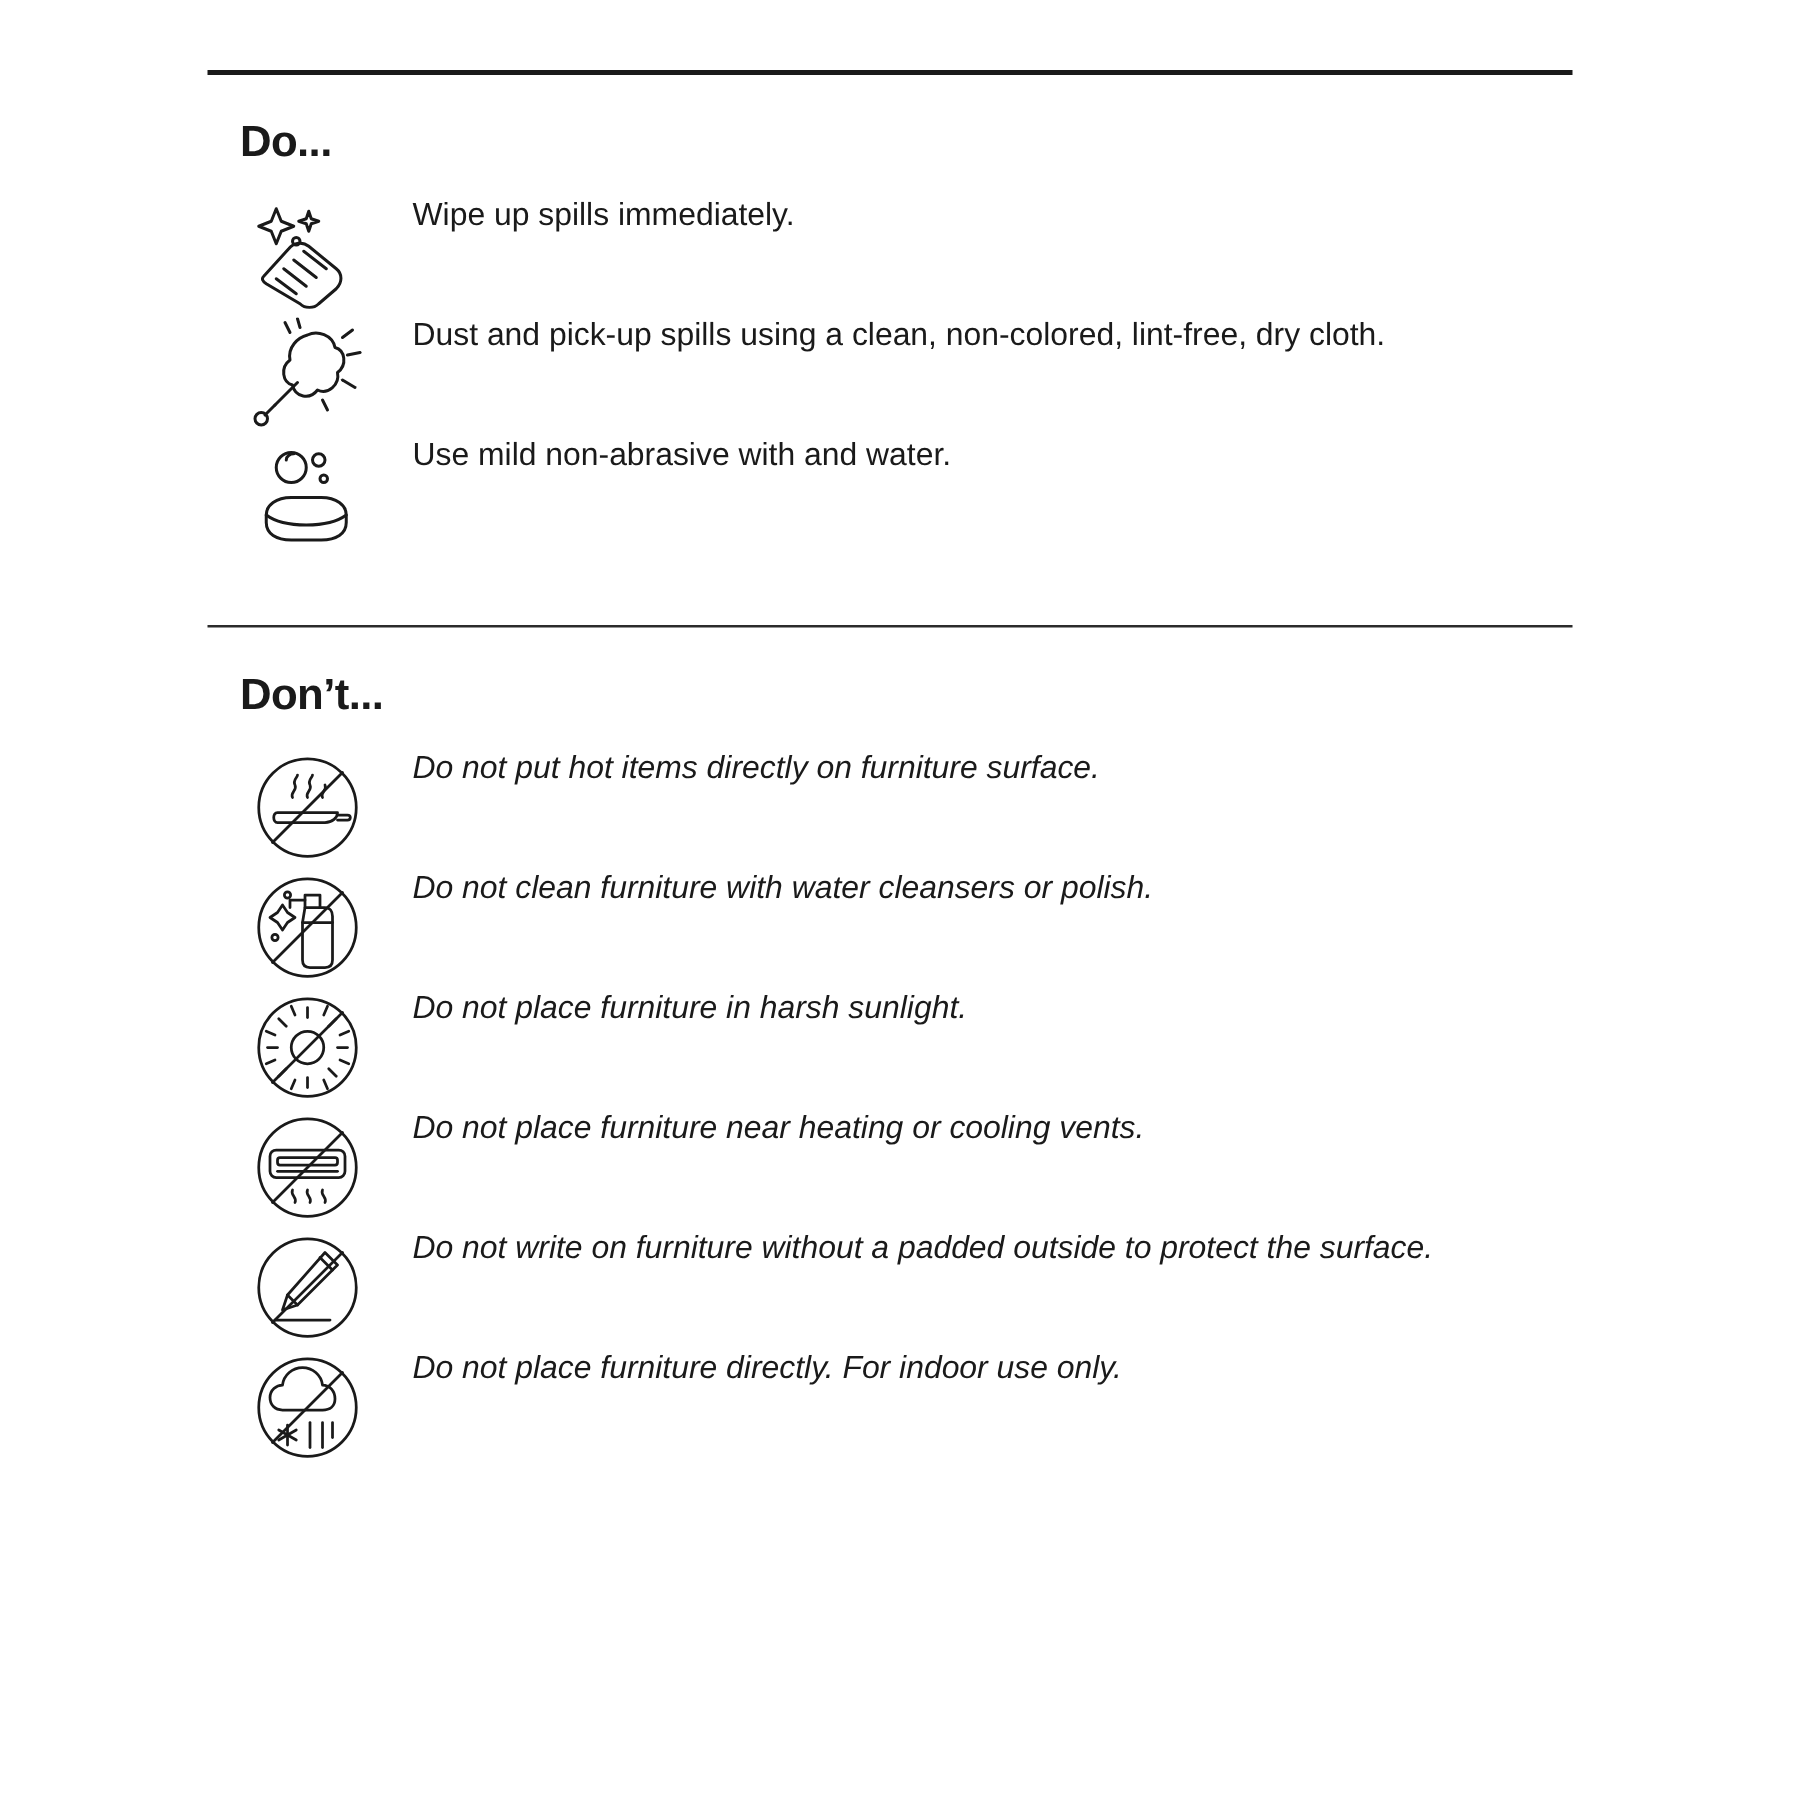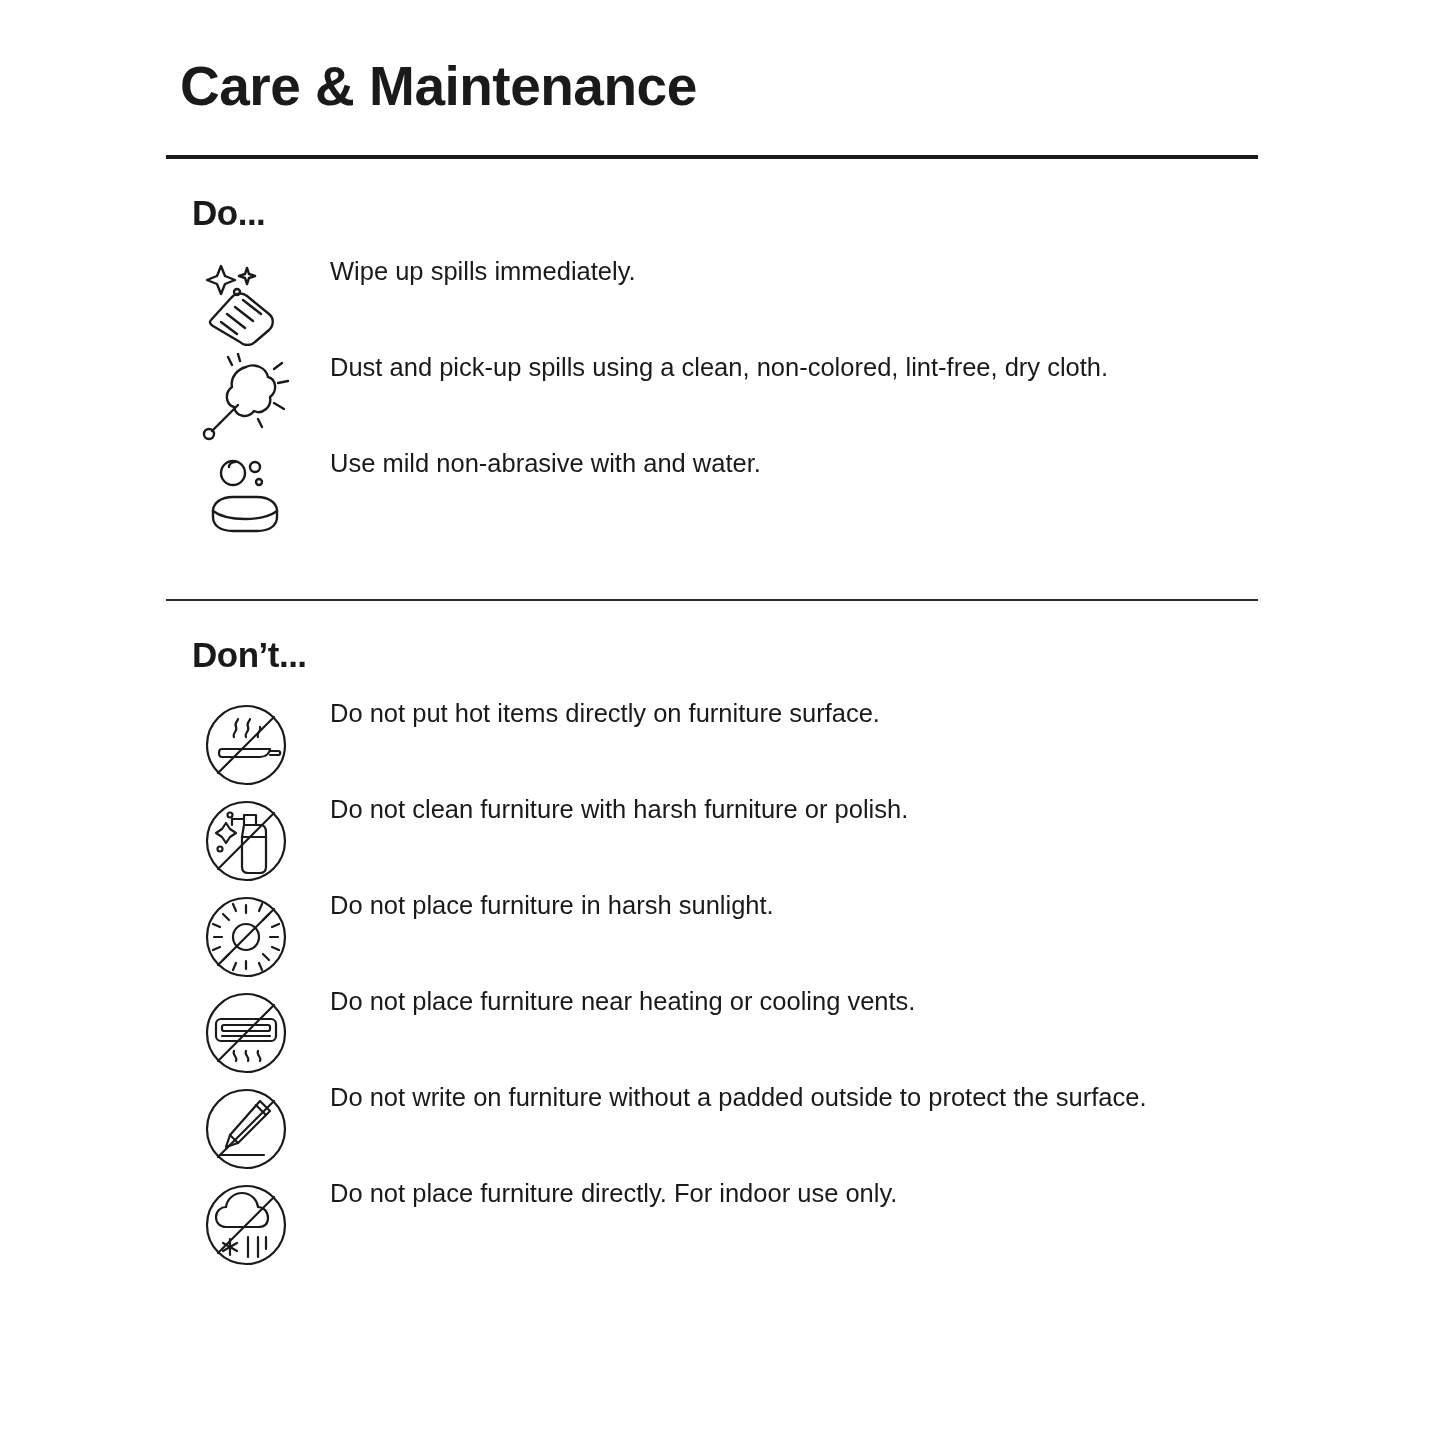--- a/index.html
+++ b/index.html
@@ -72,29 +72,28 @@
   .item .icon svg {
     display: block;
   }
   .item .text {
     font-size: 25.5px;
     line-height: 1.3;
     color: #1a1a1a;
     margin-left: 24px;
   }
   .spacer-do { height: 56px; }
-  .dont-list .item { min-height: 88px; }
+  .dont-list .item { min-height: 88px; font-style: italic; }
 </style>
 </head>
 <body>
 
 <div class="page">
   <div class="content">
 
-    <h1 class="doc-title">Care &amp; Maintenance</h1>
 
     <div class="rule"></div>
 
     <div class="section">
       <h2 class="section-title">Do...</h2>
 
       <div class="do-list">
 
         <div class="item">
           <span class="icon">
@@ -177,21 +176,21 @@
               <path d="M18 74 L74 18"></path>
               <path d="M44 30 L60 30 C64 30 66 33 66 37 L66 72 C66 76 64 78 60 78 L48 78 C44 78 42 76 42 72 L42 42 Z"></path>
               <path d="M44 30 L44 20 L56 20 L56 30"></path>
               <path d="M44 24 L32 24 L32 30"></path>
               <path d="M42 42 L66 42"></path>
               <path d="M22 34 L26 28 L30 34 L36 38 L30 42 L26 48 L22 42 L16 38 Z"></path>
               <circle cx="30" cy="20" r="2.5"></circle>
               <circle cx="20" cy="54" r="2.5"></circle>
             </svg>
           </span>
-          <span class="text">Do not clean furniture with harsh furniture or polish.</span>
+          <span class="text">Do not clean furniture with water cleansers or polish.</span>
         </div>
 
         <div class="item">
           <span class="icon">
             <svg width="92" height="92" viewBox="0 0 92 92" fill="none" stroke="#1a1a1a" stroke-width="2.2" stroke-linecap="round" stroke-linejoin="round">
               <circle cx="46" cy="46" r="39"></circle>
               <path d="M18 74 L74 18"></path>
               <circle cx="46" cy="46" r="13"></circle>
               <path d="M46 22 L46 14"></path>
               <path d="M46 78 L46 70"></path>

